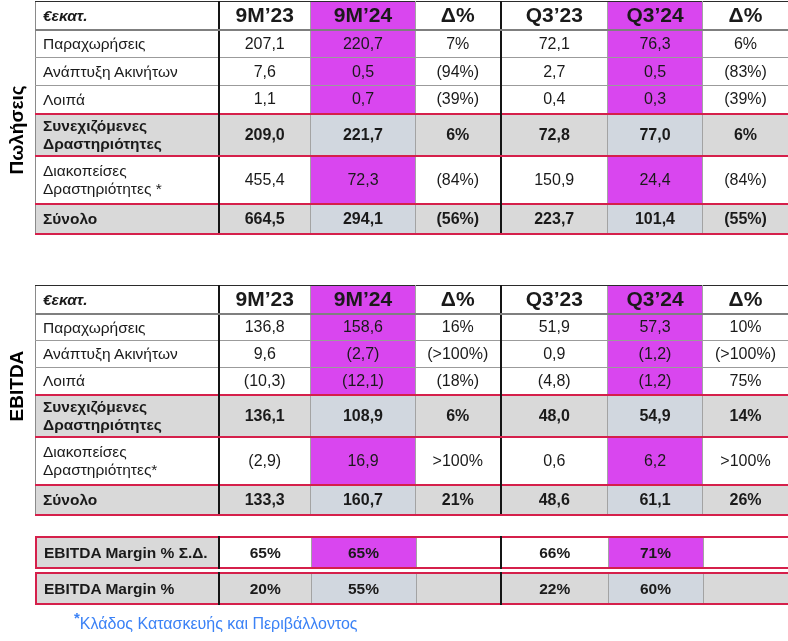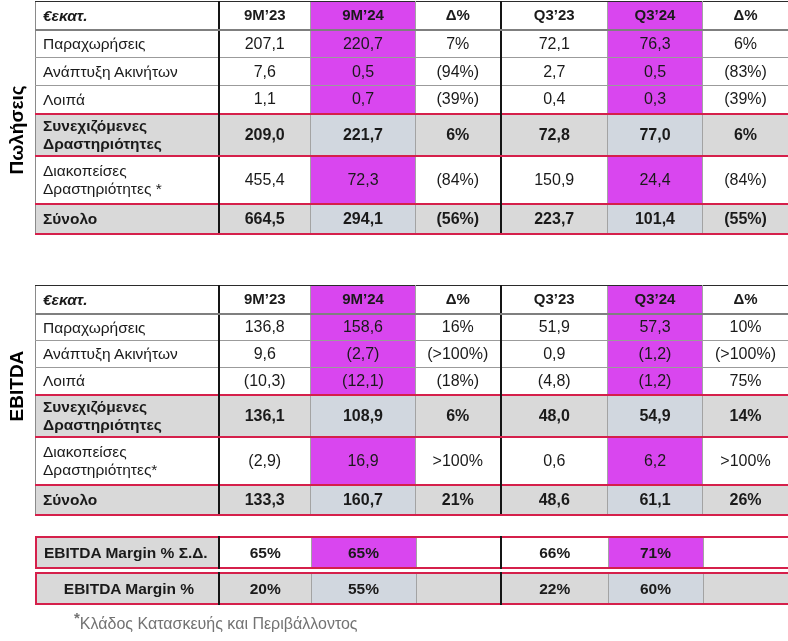--- a/index.html
+++ b/index.html
@@ -19,54 +19,54 @@
   }
   table.fin td:first-child{text-align:left;padding-left:7px;padding-right:4px;font-size:15.5px;}
   
   table.fin td:nth-child(2),table.fin td:nth-child(5){border-left:2px solid #151515;}
   
   table.fin td:nth-child(3),table.fin td:nth-child(6){
     background:#d946ef;border-left:1.5px solid #a3a3a3;border-right:1.5px solid #a3a3a3;
   }
   
   tr.hdr td{
-    font-weight:bold;font-size:15px;
+    font-weight:bold;font-size:21px;
     border-top:1.5px solid #2b2b2b;border-bottom:2px solid #7f7f7f;
   }
   tr.hdr td:first-child{font-style:italic;}
   
   tr.w td{border-bottom:1.5px solid #9b9b9b;}
   
   tr.g td{
     background:#d9d9d9;font-weight:bold;
     border-top:2.5px solid #d5204b;border-bottom:2.5px solid #d5204b;
   }
   table.fin tr.g td:nth-child(3),table.fin tr.g td:nth-child(6){background:#d1d7df;}
   
   .h28{height:28px}.h27{height:27px}.h42{height:42px}.h38{height:48px}.h30{height:30px}.h31{height:31px}
   
   table.mar{border:2.5px solid #d5204b;}
   table.mar td{font-weight:bold;font-size:15.5px;}
   table.mar tr.m1 td:first-child{background:#d9d9d9;}
-  table.mar tr.m2 td{background:#d9d9d9;text-align:center;}
+  table.mar tr.m2 td{background:#d9d9d9;}
   table.mar tr.m2 td:nth-child(3),table.mar tr.m2 td:nth-child(6){background:#d1d7df;}
   
   .abs{position:absolute;}
   #t1{left:35px;top:1px;}
   #t2{left:35px;top:285px;}
   #m1{left:35px;top:536px;}
   #m2{left:35px;top:572px;}
   .side-label{
     position:absolute;left:6px;font-weight:bold;font-size:19px;color:#000;
     transform:rotate(-90deg);transform-origin:0 0;text-align:center;white-space:nowrap;
   }
   #lbl-sales{top:216px;width:172px;}
   #lbl-ebitda{top:462px;width:152px;}
   #footnote{
-    position:absolute;left:74px;top:609px;font-size:16px;color:#737373;
+    position:absolute;left:74px;top:609px;font-size:16px;color:#3b82f6;
   }
   #footnote sup{font-weight:bold;font-size:15px;}
 </style>
 </head>
 <body>
 
 <div class="side-label" id="lbl-sales">Πωλήσεις</div>
 <div class="side-label" id="lbl-ebitda">EBITDA</div>
 
 <table class="fin abs" id="t1">

